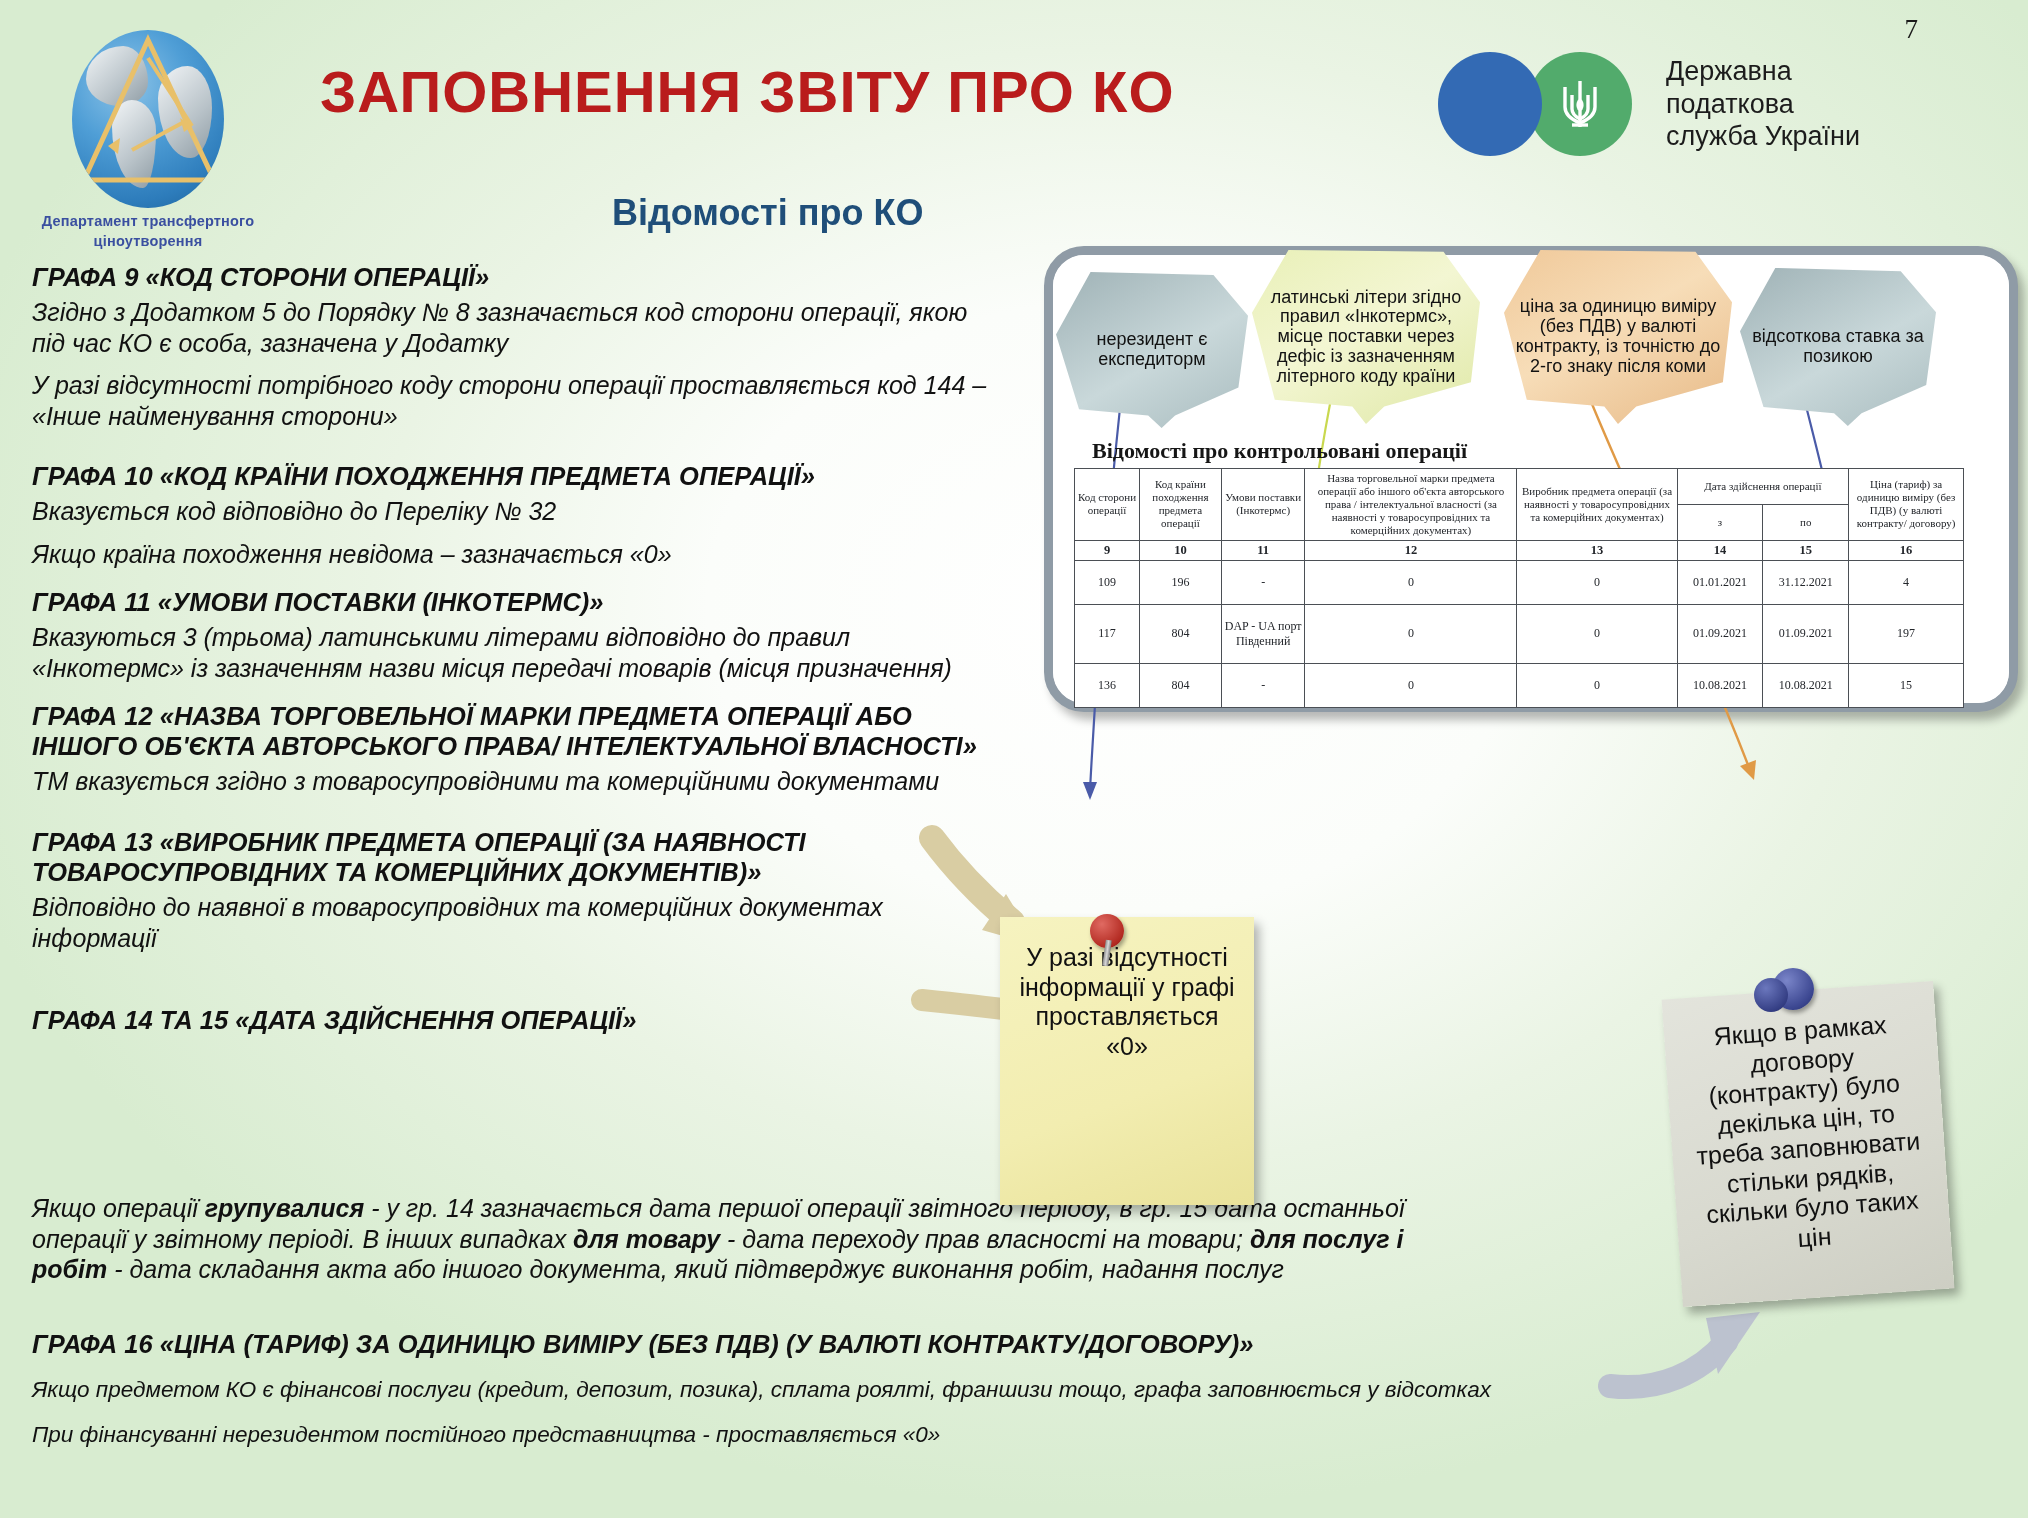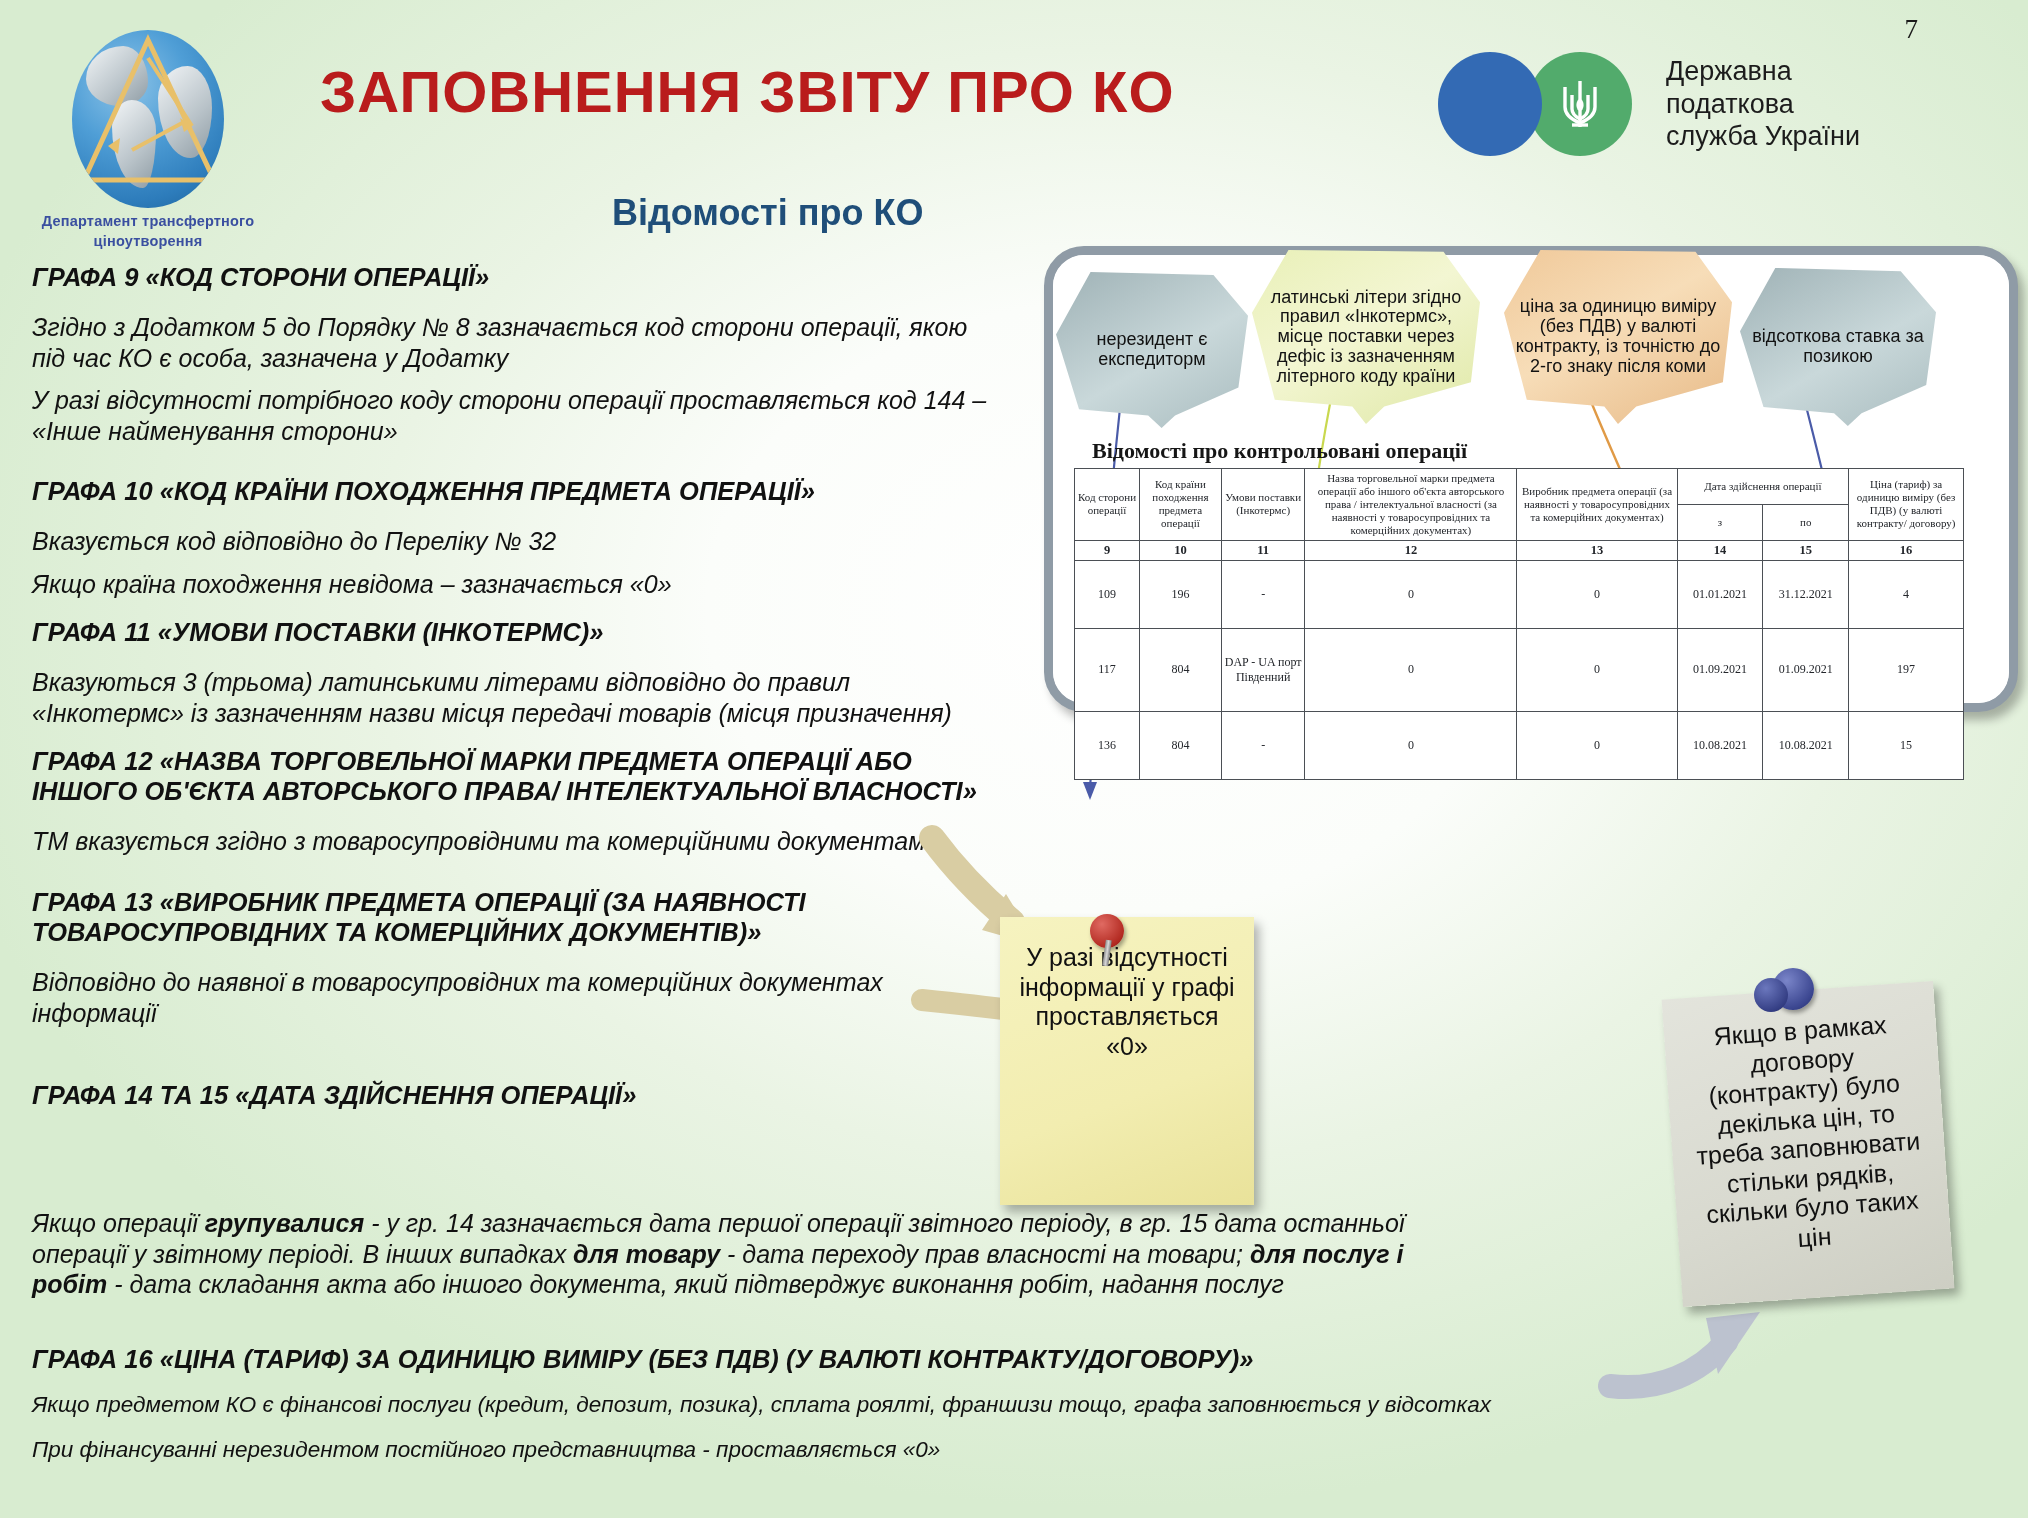--- a/index.html
+++ b/index.html
@@ -31,21 +31,21 @@
   
   .tax-logo{position:absolute;left:1438px;top:52px;display:flex;align-items:center;gap:0;}
   .dot-blue{width:104px;height:104px;border-radius:50%;background:#336ab4;position:relative;z-index:1;}
   .dot-green{width:104px;height:104px;border-radius:50%;background:#52ab6c;margin-left:-14px;display:flex;align-items:center;justify-content:center;}
   .tax-text{margin-left:34px;font-size:27px;line-height:1.22;color:#1c1c1c;}
 
   
   .col-left{position:absolute;left:32px;top:262px;width:960px;}
   .blk{margin-bottom:18px;}
   .h-line{font-size:25.5px;font-weight:bold;font-style:italic;color:#111;line-height:1.18;}
-  .p-line{font-size:25px;font-style:italic;color:#111;line-height:1.22;margin-top:20px;}
+  .p-line{font-size:25px;font-style:italic;color:#111;line-height:1.22;margin-top:5px;}
   .p-gap{margin-top:12px;}
   .bold-i{font-weight:bold;}
 
   .bottom-wide{position:absolute;left:32px;top:1188px;width:1600px;}
   .small-p{font-size:22.5px;font-style:italic;color:#111;line-height:1.3;margin-top:16px;}
 
   
   .panel{position:absolute;left:1044px;top:246px;width:956px;height:448px;
     border-radius:40px;border:9px solid #8f9ba6;background:#ffffff;
     box-shadow:6px 8px 10px rgba(0,0,0,.28), inset 0 0 0 3px #fff;}
@@ -68,21 +68,21 @@
   .co4{left:1740px;top:268px;width:180px;height:138px;}
 
   
   .tbl-title{position:absolute;left:1092px;top:438px;font-size:22px;font-weight:bold;
     font-family:"Liberation Serif",serif;color:#161616;}
   table.rep{position:absolute;left:1074px;top:468px;border-collapse:collapse;
     font-family:"Liberation Serif",serif;color:#23262b;background:#fff;width:890px;}
   table.rep th,table.rep td{border:1.6px solid #4b4f55;text-align:center;vertical-align:middle;}
   table.rep th{font-weight:normal;font-size:11px;line-height:1.18;padding:3px 2px;}
   table.rep td.num{font-size:12.5px;font-weight:bold;padding:2px;}
-  table.rep td{font-size:12px;padding:26px 2px;}
+  table.rep td{font-size:12px;padding:14px 2px;}
   .c9{width:58px}.c10{width:74px}.c11{width:76px}.c12{width:200px}
   .c13{width:150px}.c14{width:78px}.c15{width:78px}.c16{width:106px}
 
   
   .svg-ov{position:absolute;left:0;top:0;width:2028px;height:1518px;pointer-events:none;}
 
   
   .sticky{position:absolute;padding:26px 18px;text-align:center;font-size:25px;line-height:1.18;color:#111;
     box-shadow:5px 7px 10px rgba(0,0,0,.30);}
   .sticky-yellow{left:1000px;top:917px;width:218px;height:236px;background:linear-gradient(160deg,#f6f3c0,#f2edb0 60%,#e9e29a);}

